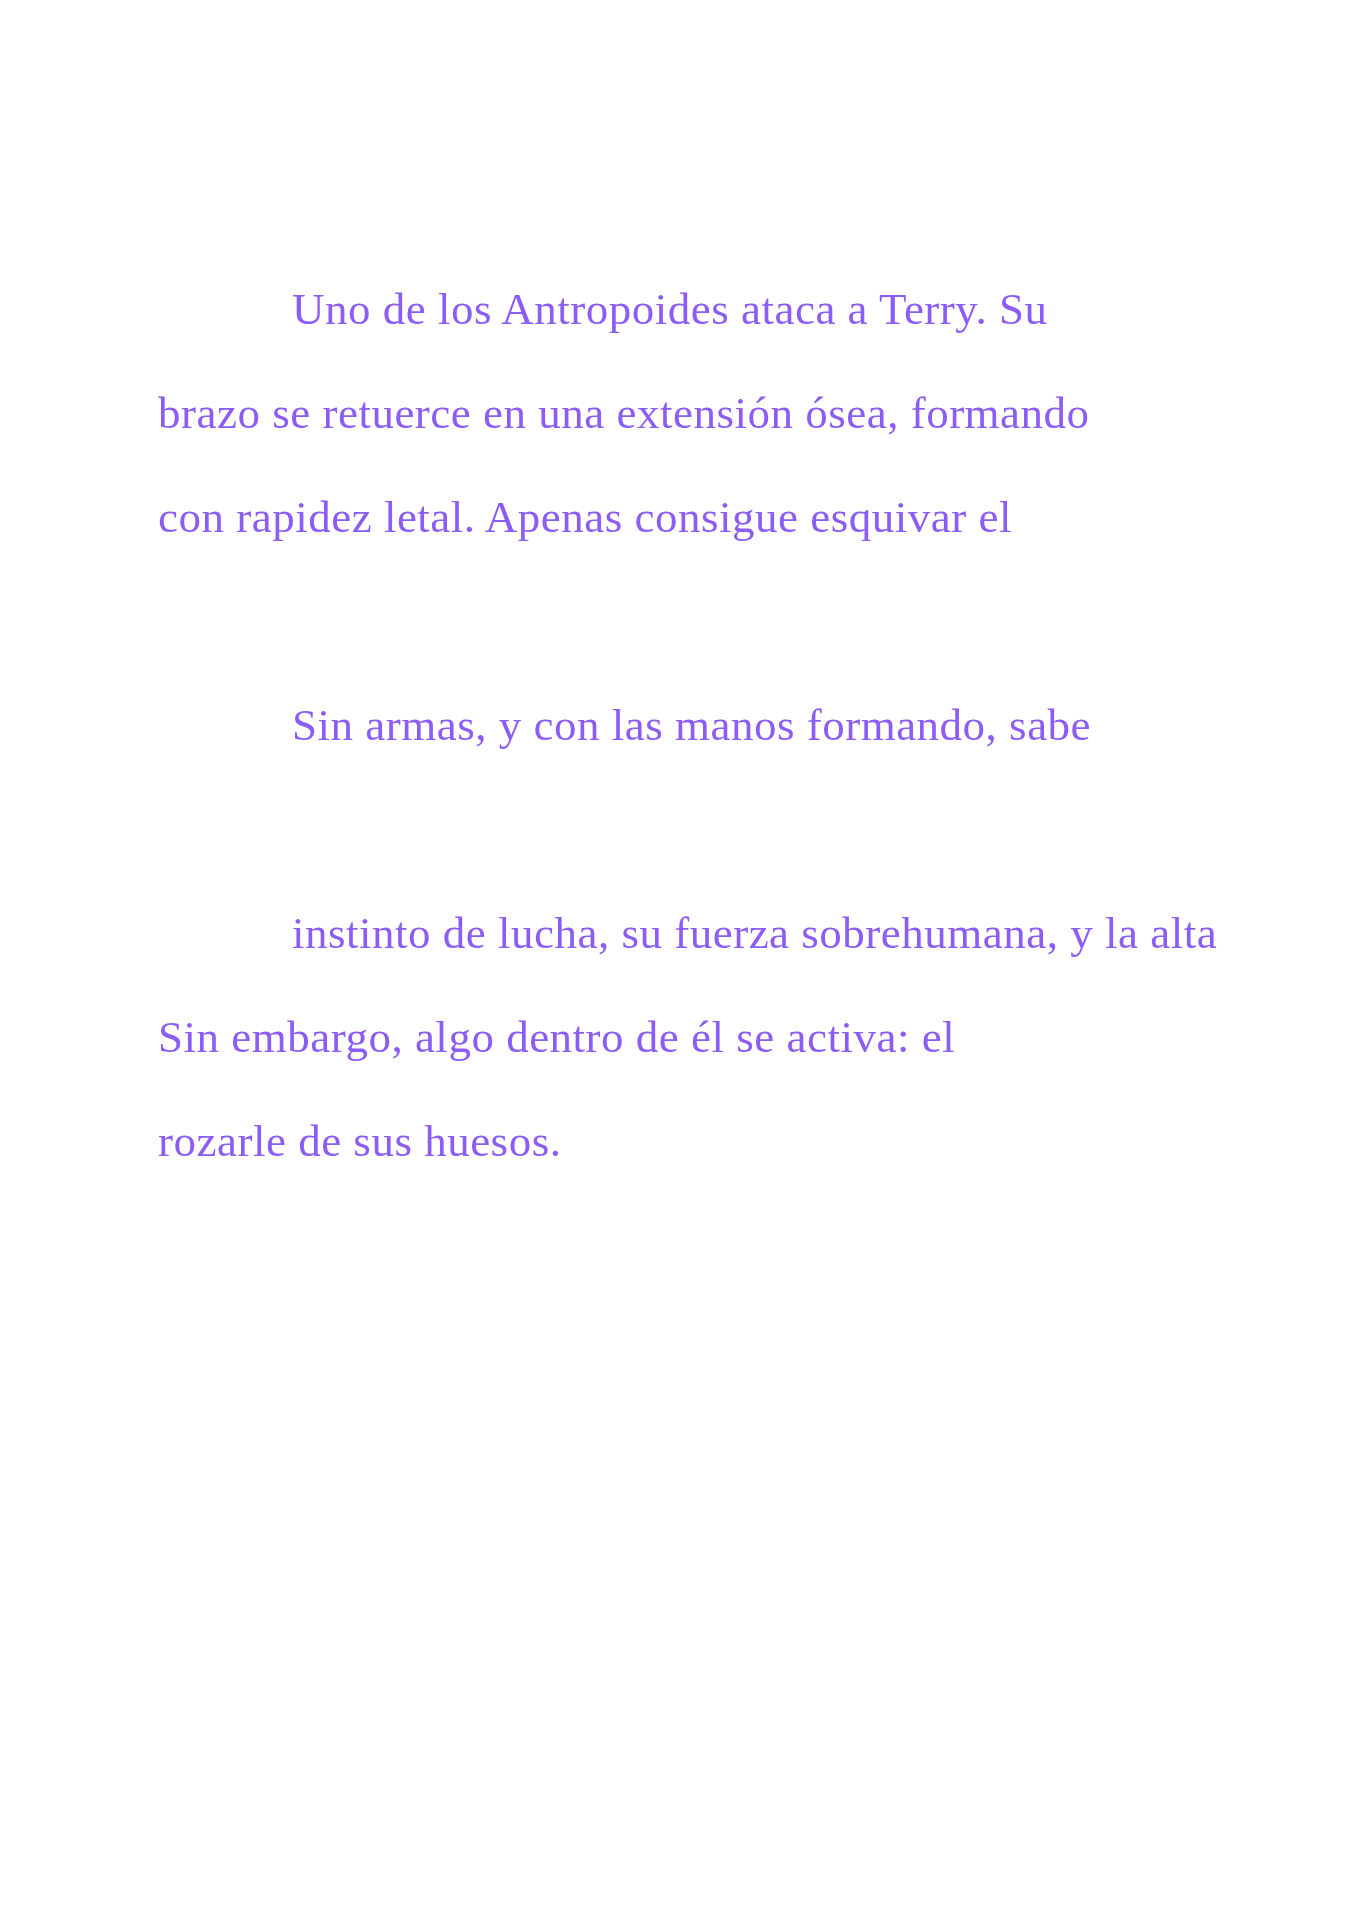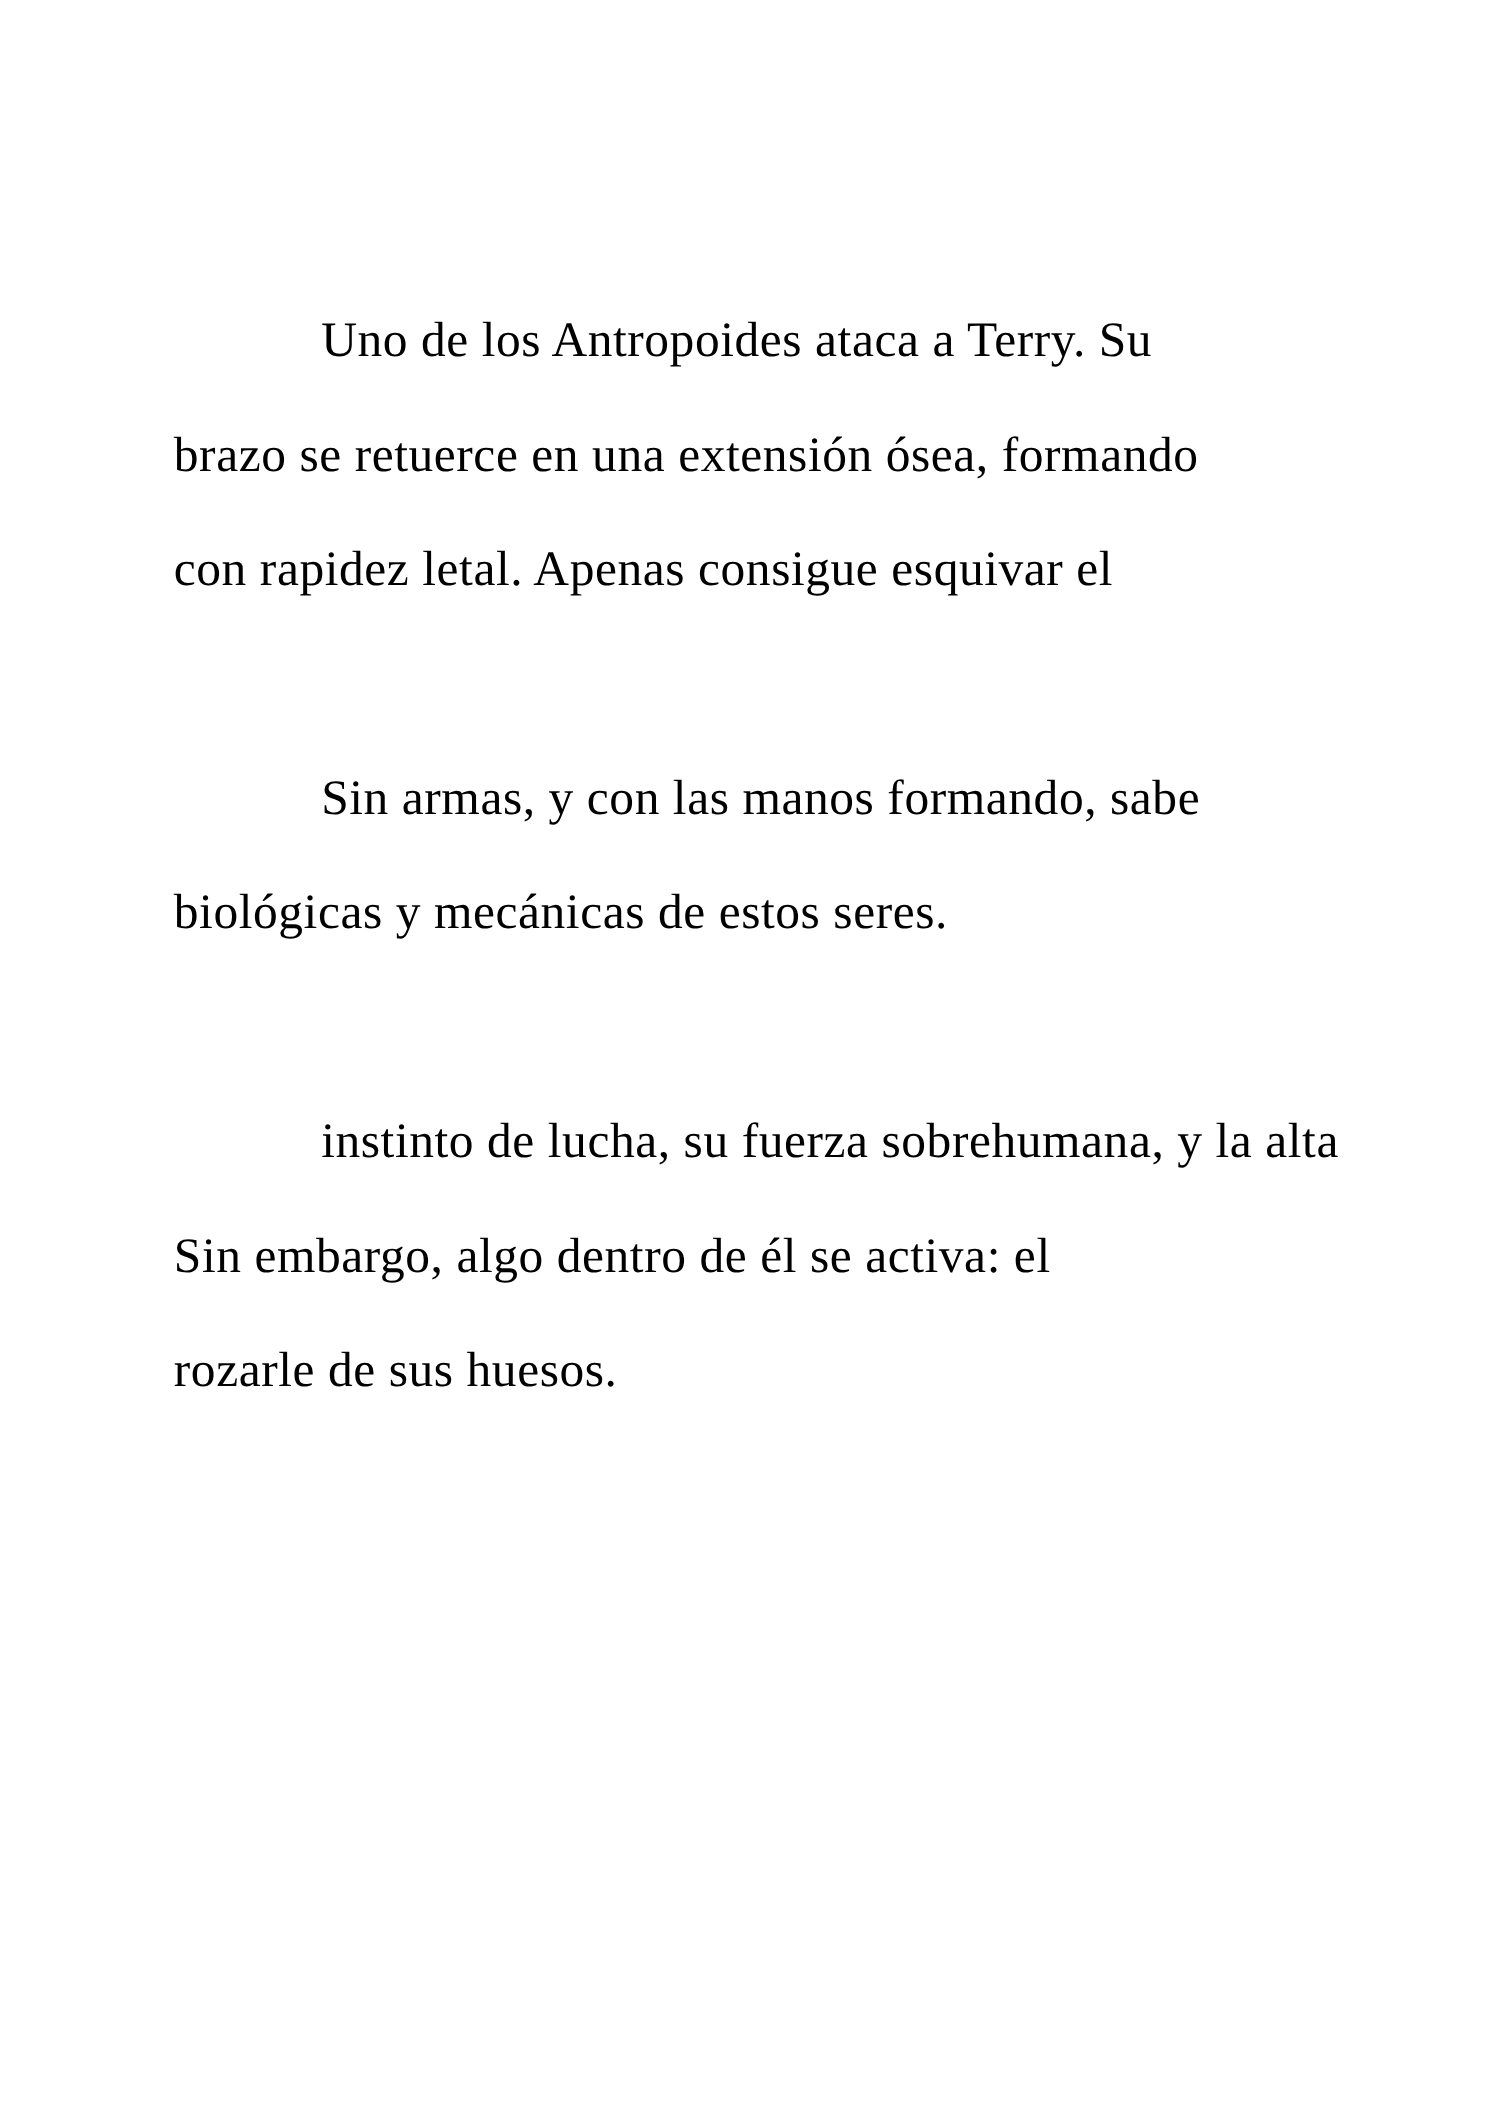--- a/index.html
+++ b/index.html
@@ -28,41 +28,40 @@
   }
   .para:last-child {
     margin-bottom: 0;
   }
   .line {
     font-size: 45px;
     line-height: 104px;
     height: 104px;
     letter-spacing: 0.5px;
     white-space: nowrap;
-    color: #000000;
+    color: #8b5cf6;
   }
   .para .line:first-child {
     padding-left: 134px; 
   }
 </style>
 </head>
 <body>
 
 <div class="page">
   <div class="text-block">
 
     <div class="para">
       <div class="line">Uno de los Antropoides ataca a Terry. Su</div>
       <div class="line">brazo se retuerce en una extensión ósea, formando</div>
       <div class="line">con rapidez letal. Apenas consigue esquivar el</div>
     </div>
 
     <div class="para">
       <div class="line">Sin armas, y con las manos formando, sabe</div>
-      <div class="line">biológicas y mecánicas de estos seres.</div>
     </div>
 
     <div class="para">
       <div class="line">instinto de lucha, su fuerza sobrehumana, y la alta</div>
       <div class="line">Sin embargo, algo dentro de él se activa: el</div>
       <div class="line">rozarle de sus huesos.</div>
     </div>
 
   </div>
 </div>

